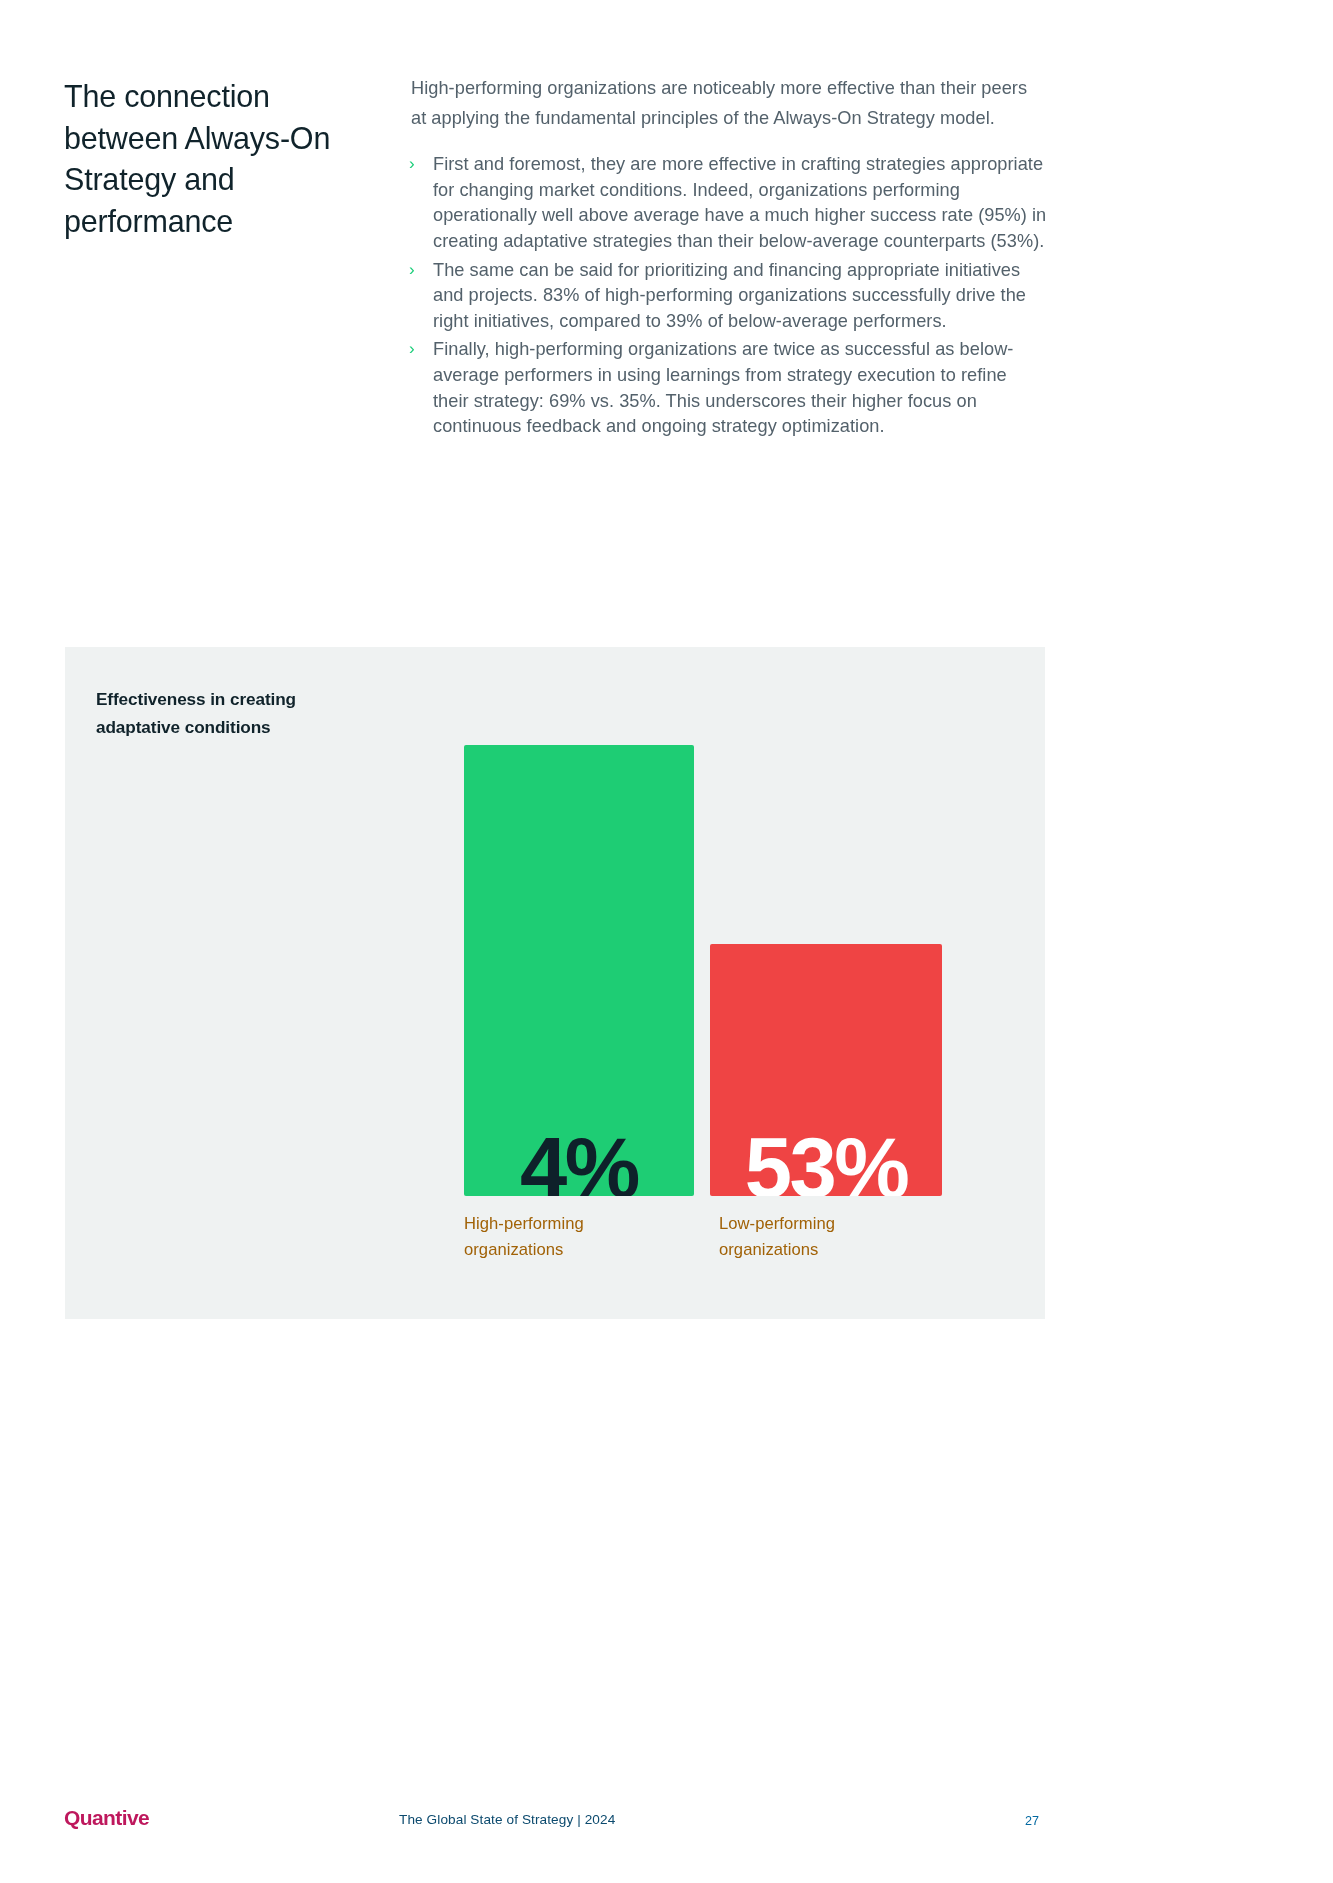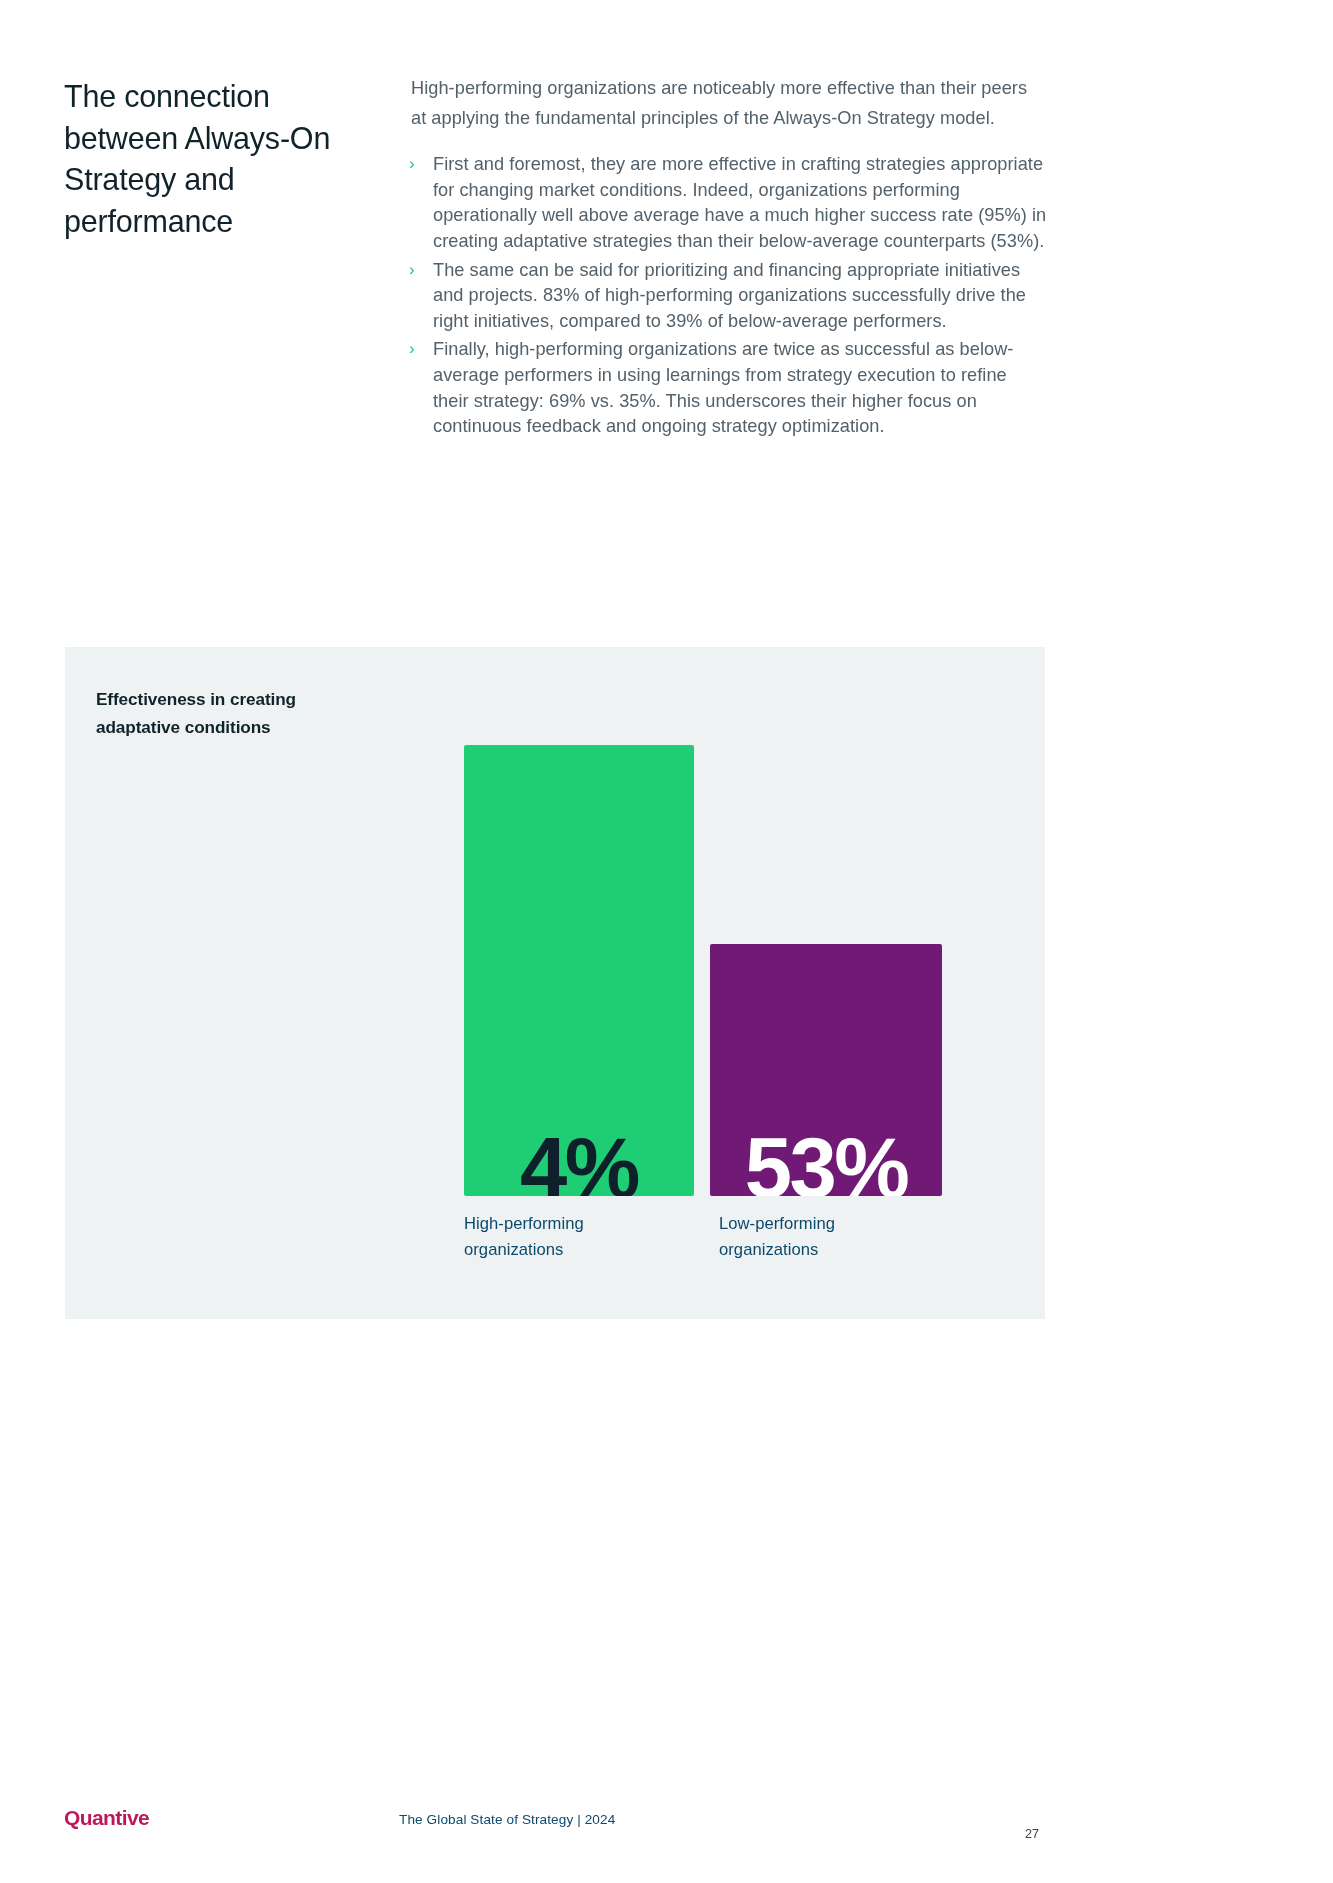--- a/index.html
+++ b/index.html
@@ -123,21 +123,21 @@
     font-size: 85px;
     line-height: 85px;
     font-weight: bold;
     letter-spacing: -2.5px;
   }
   .bar-label {
     position: absolute;
     bottom: 56px;
     font-size: 16.6px;
     line-height: 26px;
-    color: #0c4a6e;
+    color: #a16207;
     letter-spacing: 0.05px;
   }
 
   #bar-high {
     left: 65px;
     width: 230px;
     height: 451px;
     background: #1ecd74;
   }
   #bar-high .value { color: #0e212a; }
@@ -182,23 +182,23 @@
     left: 399px;
     top: 14px;
     font-size: 13.6px;
     color: #0c4a6e;
     letter-spacing: 0.1px;
     text-align: center;
   }
   .page-no {
     position: absolute;
     left: 1025px;
-    top: 29px;
+    top: 16px;
     font-size: 12.6px;
-    color: #404040;
+    color: #0369a1;
   }
 </style>
 </head>
 <body>
 
 <div class="page">
 
   <h1 class="headline">The connection between Always-On Strategy and performance</h1>
 
   <div class="bodycol">
@@ -226,21 +226,21 @@
 
     <div class="chart-title">Effectiveness in creating adaptative conditions</div>
 
     <div class="plot">
 
       <div class="bar" id="bar-high" style="height: 451px; background: rgb(30, 205, 116);">
         <span class="value" style="color: rgb(14, 33, 42);">4%</span>
       </div>
       <div class="bar-label" id="label-high">High-performing organizations</div>
 
-      <div class="bar" id="bar-low" style="height: 252px; background: #701a75;">
+      <div class="bar" id="bar-low" style="height: 252px; background: #ef4444;">
         <span class="value" style="color: rgb(255, 255, 255);">53%</span>
       </div>
       <div class="bar-label" id="label-low">Low-performing organizations</div>
 
     </div>
   </div>
 
   <div class="footer">
     <div class="logo">
       <span>Quantive</span>

